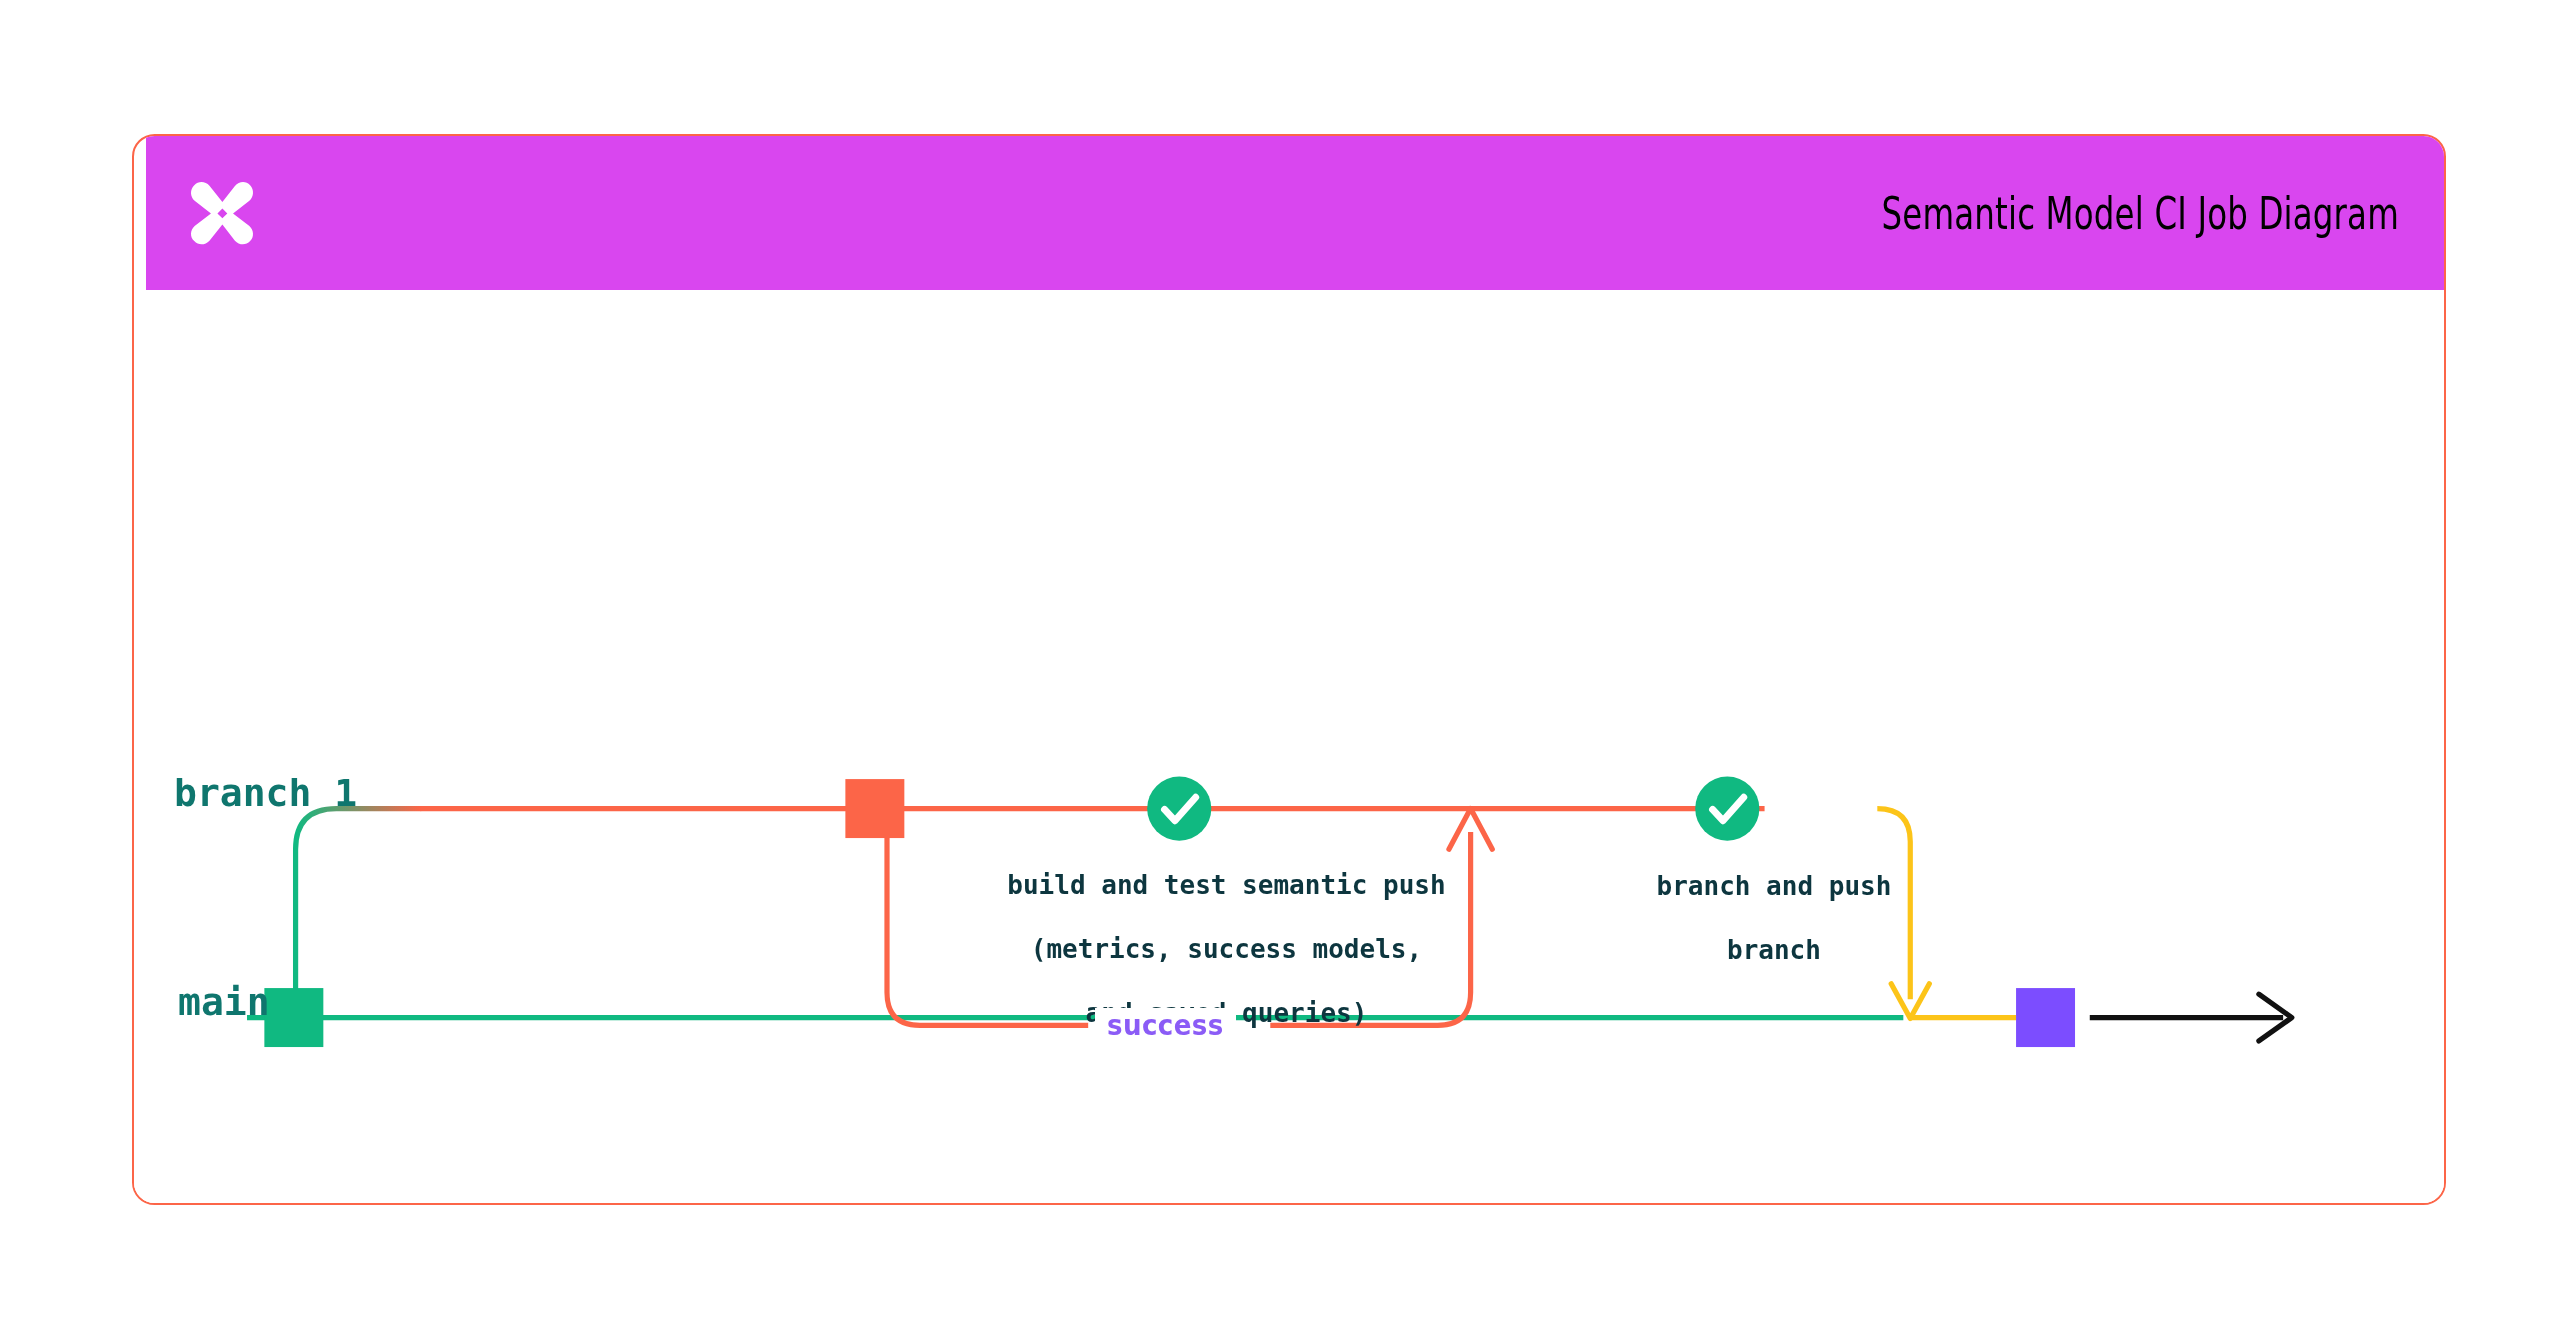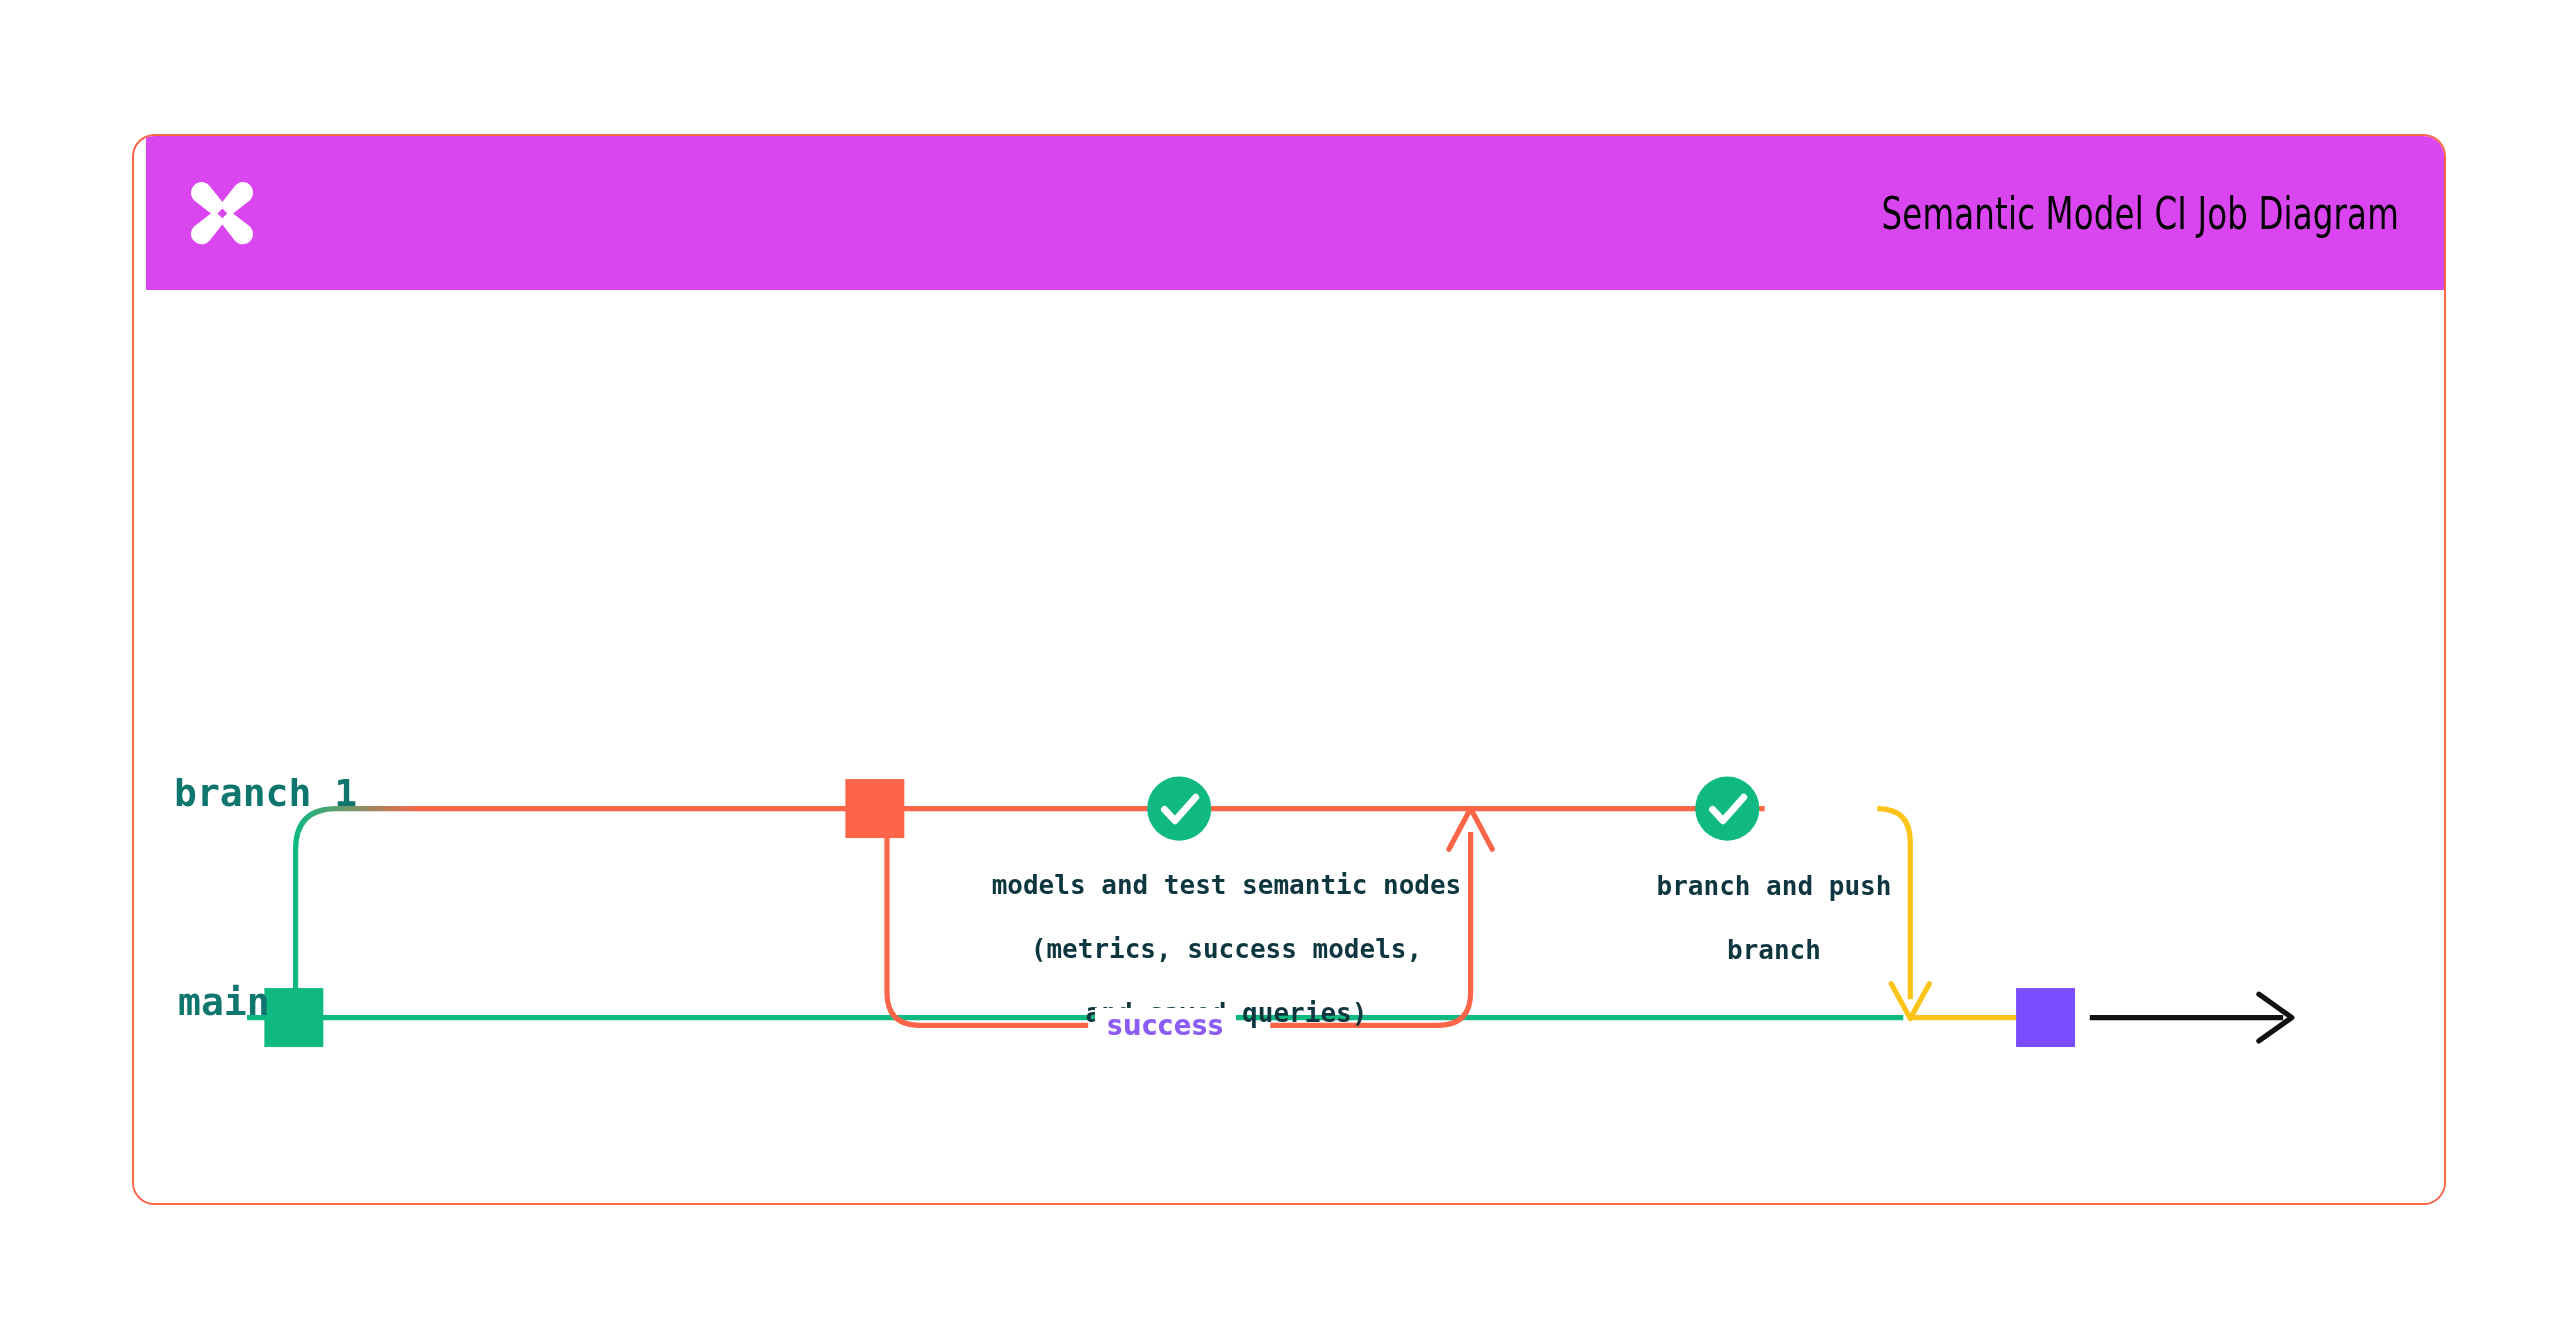--- a/index.html
+++ b/index.html
@@ -176,21 +176,21 @@
       </g>
 
       <rect x="2170" y="805" width="68" height="68" fill="#7c4dff"></rect>
     </svg>
 
     <div class="lane-name" style="left:40px; top:481px;">branch 1</div>
     <div class="lane-name" style="left:24px; top:690px;margin-left:20px;">main</div>
 
 
     <div class="mono-label" style="left:742px; top:548px; width:607px; font-size:26px;">
-      <span>models and test semantic nodes</span><br>
+      <span>build and test semantic push</span><br>
       <span>(metrics, success models,</span><br>
       <span>and saved queries)</span>
     </div>
 
     <div class="mono-label" style="left:1376px; top:549px; width:434px; font-size:26px;">
       <span>branch and push</span><br>
       <span>branch</span>
     </div>
 
     <div class="success-text" style="left:961px; top:718px;">success</div>

